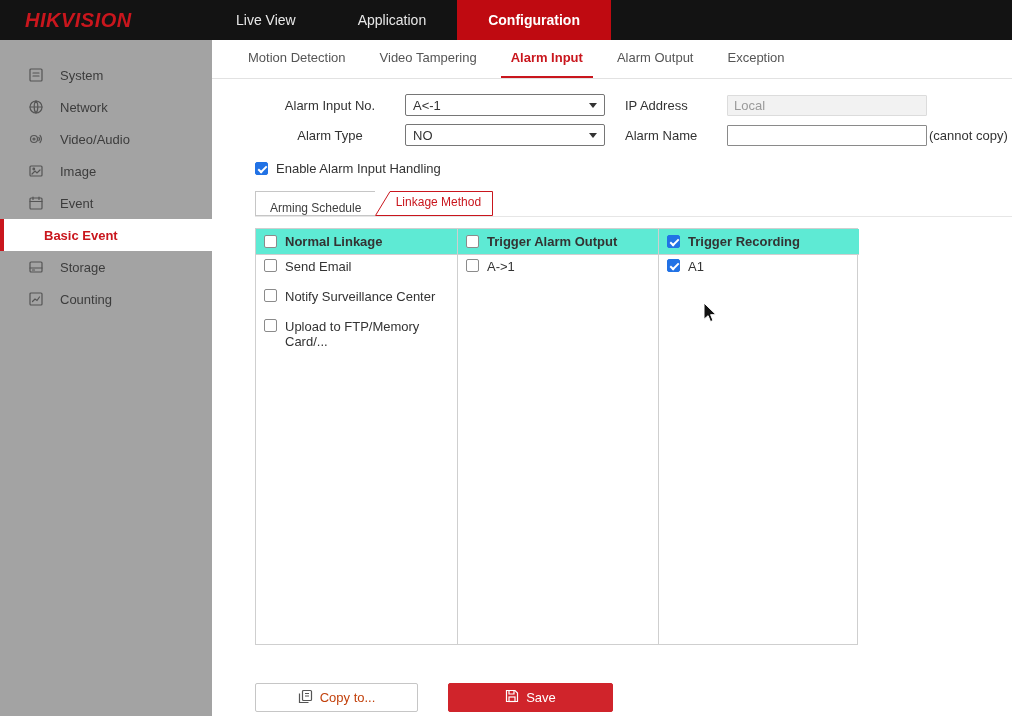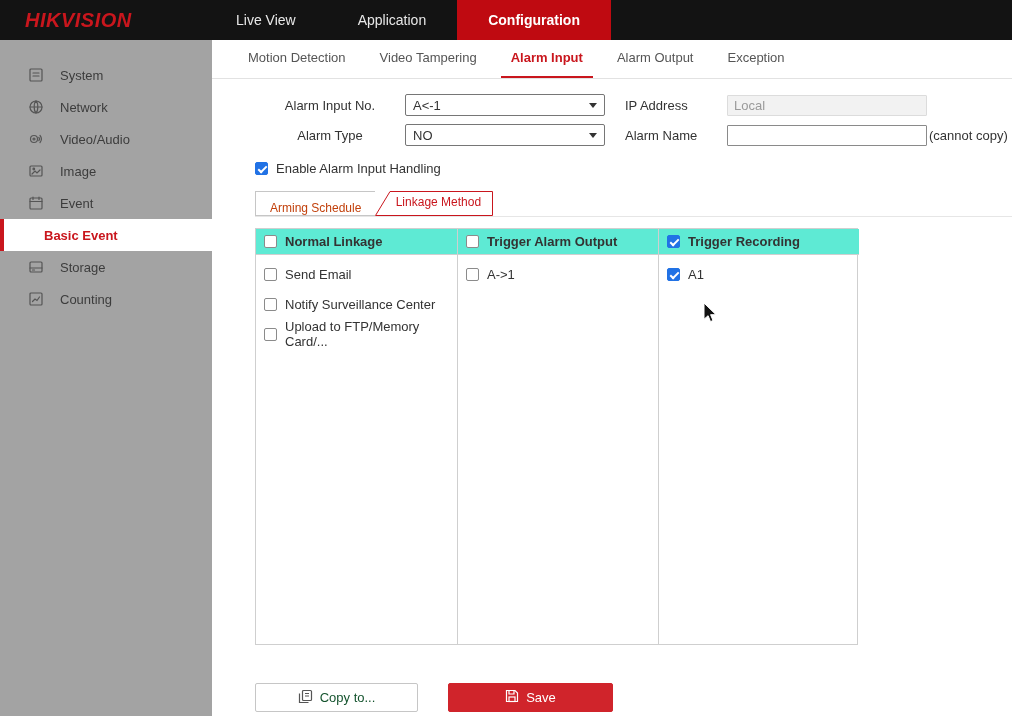--- a/index.html
+++ b/index.html
@@ -59,40 +59,40 @@
   .cb.checked { background:#2172e5; border-color:#2172e5; }
   .cb.checked::after { content:""; position:absolute; left:4px; top:1px; width:3px; height:7px;
         border:solid #fff; border-width:0 2px 2px 0; transform:rotate(45deg); }
 
   .enable-row { display:flex; align-items:center; gap:8px; margin-top:9px; height:18px; }
 
   
   .subtabs { display:flex; align-items:flex-end; margin-top:14px; height:26px;
              border-bottom:1px solid #e6e6e6; }
   .subtab { height:25px; line-height:23px; border:1px solid #c6c6c6; background:#fff;
-            padding:5px 14px; font-size:12px; color:#c2410c; cursor:pointer; }
+            padding:5px 14px; font-size:12px; color:#404040; cursor:pointer; }
   .subtab.active { position:relative; border:none; width:118px; text-align:center;
                    color:#c9161d; margin-left:-1px; padding:0 0 0 8px; }
   .subtab.active svg.arrow-bg { position:absolute; inset:0; width:100%; height:100%; }
   .subtab.active span { position:relative; }
 
   
   .ltable { width:603px; margin-top:11px; display:flex; border:1px solid #cfcfcf; }
   .lcol { width:201px; flex:none; }
   .lcol + .lcol { border-left:1px solid #cfcfcf; }
   .lhead { height:26px; background:#5eead4; border-bottom:1px solid #cfcfcf;
            display:flex; align-items:center; gap:8px; padding-left:8px; font-weight:bold; }
   .lbody { height:389px; padding-top:4px; }
-  .lrow { height:30px; display:flex; align-items:center; gap:8px; padding-left:8px; }
+  .lrow { height:30px; display:flex; align-items:flex-start; gap:8px; padding-left:8px; }
 
   
   .btn-row { display:flex; gap:30px; margin-top:38px; }
   .btn { height:29px; display:flex; align-items:center; justify-content:center; gap:7px;
          border-radius:2px; cursor:pointer; font-size:13px; }
-  .btn.ghost { width:163px; background:#fff; border:1px solid #c6c6c6; color:#14532d; }
+  .btn.ghost { width:163px; background:#fff; border:1px solid #c6c6c6; color:#c2410c; }
   .btn.primary { width:165px; background:#d0242b; border:1px solid #d0242b; color:#fff; }
 
   .cursor { position:absolute; left:701px; top:302px; pointer-events:none; }
 </style>
 </head>
 <body>
 
 <div class="topbar">
   <div class="logo">HIKVISION</div>
   <div class="nav">

